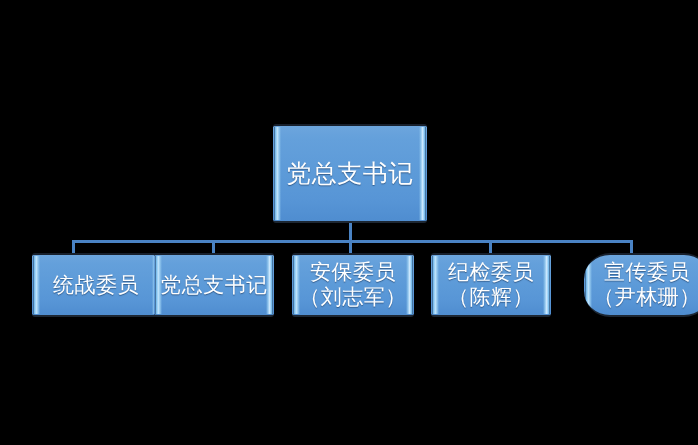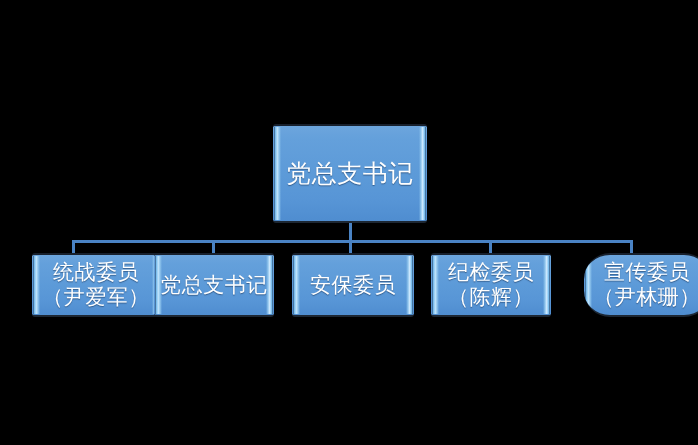--- a/index.html
+++ b/index.html
@@ -108,29 +108,29 @@
   <div class="connector connector-v" style="left:349px; top:240px; height:14px;"></div>
   <div class="connector connector-v" style="left:489px; top:240px; height:14px;"></div>
   <div class="connector connector-v" style="left:630px; top:240px; height:14px;"></div>
 
   <div class="org-box box-root" style="left:273px; top:124px; width:154px; height:99px;">
     <div class="box-line">党总支书记</div>
   </div>
 
   <div class="org-box box-child" style="left:21px; top:253px; width:128px; height:64px;margin-left:11px;">
     <div class="box-line">统战委员</div>
-    <div class="box-line">（尹爱军）</div>
   </div>
 
   <div class="org-box box-child" style="left:154px; top:253px; width:120px; height:64px;">
     <div class="box-line">党总支书记</div>
   </div>
 
   <div class="org-box box-child" style="left:292px; top:253px; width:122px; height:64px;">
     <div class="box-line">安保委员</div>
+    <div class="box-line">（刘志军）</div>
   </div>
 
   <div class="org-box box-child" style="left:431px; top:253px; width:120px; height:64px;text-align:center;">
     <div class="box-line">纪检委员</div>
     <div class="box-line">（陈辉）</div>
   </div>
 
   <div class="org-box box-child" style="left:584px; top:253px; width:126px; height:64px;border-radius:26px;">
     <div class="box-line">宣传委员</div>
     <div class="box-line">（尹林珊）</div>

